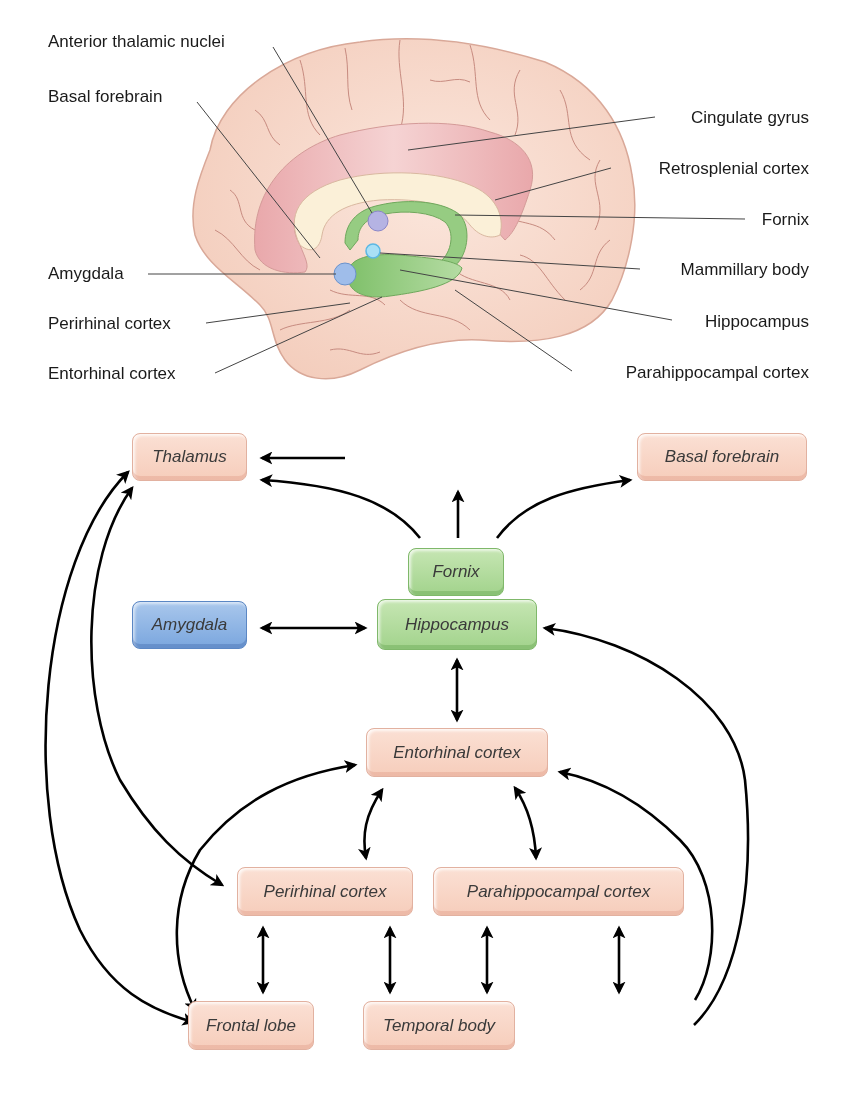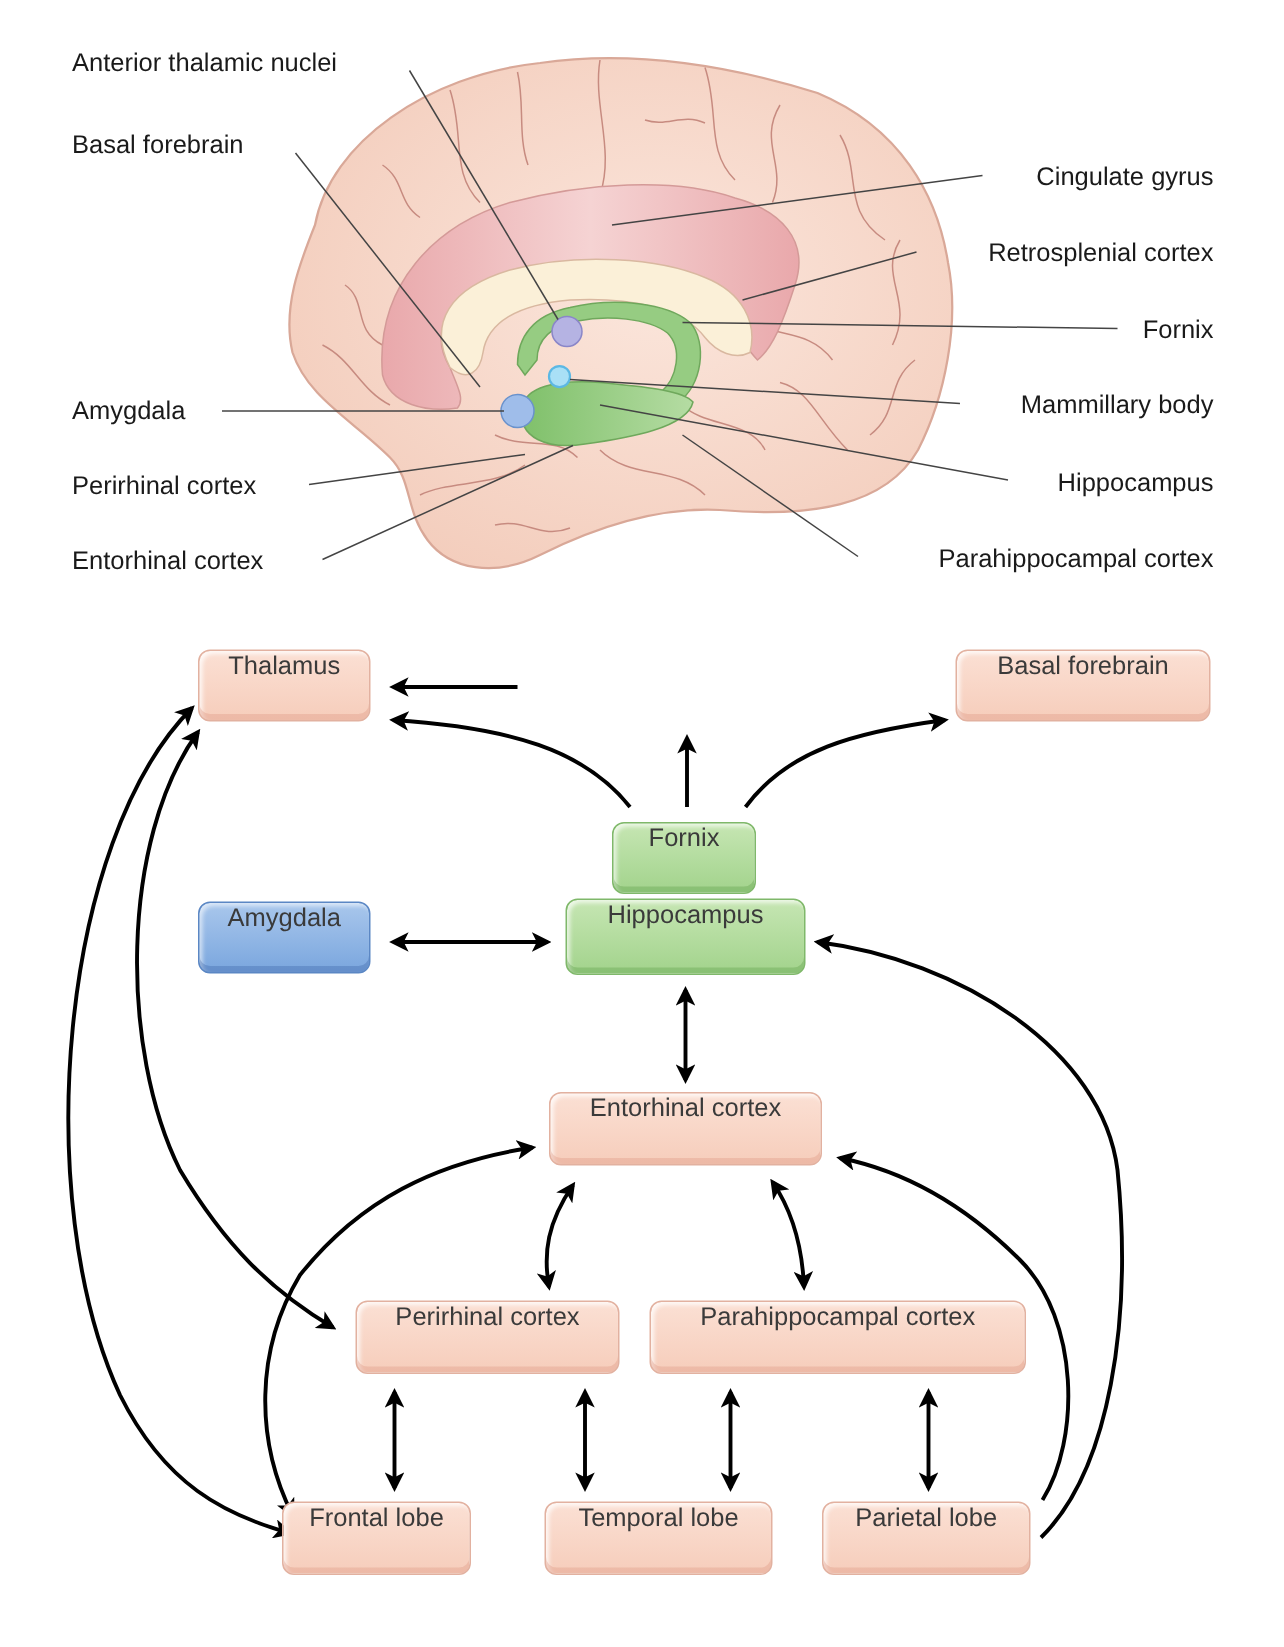--- a/index.html
+++ b/index.html
@@ -3,23 +3,24 @@
 <meta charset="utf-8">
 <style>
   html, body { margin: 0; padding: 0; background: #ffffff; }
   body { width: 856px; height: 1098px; position: relative; overflow: hidden;
          font-family: "Liberation Sans", sans-serif; }
   #stage { position: absolute; left: 0; top: 0; width: 856px; height: 1044px; border-radius: 21px; }
   .lbl { font-family: "Liberation Sans", sans-serif; font-size: 17px; fill: #1a1a1a; }
   .lbl-end { text-anchor: end; }
   .node {
     position: absolute; box-sizing: border-box; border-radius: 8px;
-    display: flex; align-items: flex-start; justify-content: center;
+    display: flex; align-items: center; justify-content: center;
     font-family: "Liberation Sans", sans-serif; font-size: 17px; color: #3a3a3a;
     white-space: nowrap;
+    font-style: italic;
   }
   .node.salmon { background: linear-gradient(#fbe0d4, #f6cdbb); border: 1.5px solid #e2b1a0;
                  box-shadow: inset 0 -4px 0 rgba(220,150,130,0.35), inset 2px 2px 3px rgba(255,255,255,0.8); }
   .node.cyan { background: linear-gradient(#b7e3f6, #86cdee); border: 1.5px solid #5fb6df;
                box-shadow: inset 0 -4px 0 rgba(60,150,200,0.3), inset 2px 2px 3px rgba(255,255,255,0.7); }
   .node.blue { background: linear-gradient(#a9c7ec, #7aa6de); border: 1.5px solid #5b87c4;
                box-shadow: inset 0 -4px 0 rgba(50,90,160,0.3), inset 2px 2px 3px rgba(255,255,255,0.6); }
   .node.green { background: linear-gradient(#c6e6b3, #a2d38c); border: 1.5px solid #7fb86a;
                 box-shadow: inset 0 -4px 0 rgba(80,150,60,0.3), inset 2px 2px 3px rgba(255,255,255,0.7); }
 </style>
@@ -157,18 +158,15 @@
   <div class="node salmon" style="left:237px;top:867px;width:176px;height:49px">
       <span>Perirhinal cortex</span>
     </div>
   <div class="node salmon" style="left:433px;top:867px;width:251px;height:49px">
       <span>Parahippocampal cortex</span>
     </div>
   <div class="node salmon" style="left:188px;top:1001px;width:126px;height:49px">
       <span>Frontal lobe</span>
     </div>
   <div class="node salmon" style="left:363px;top:1001px;width:152px;height:49px">
-      <span>Temporal lobe</span>
-    </div>
-  <div class="node salmon" style="left:548px;top:1001px;width:139px;height:49px">
-      <span>Parietal lobe</span>
+      <span>Temporal body</span>
     </div>
 </div>
 
 </body></html>

